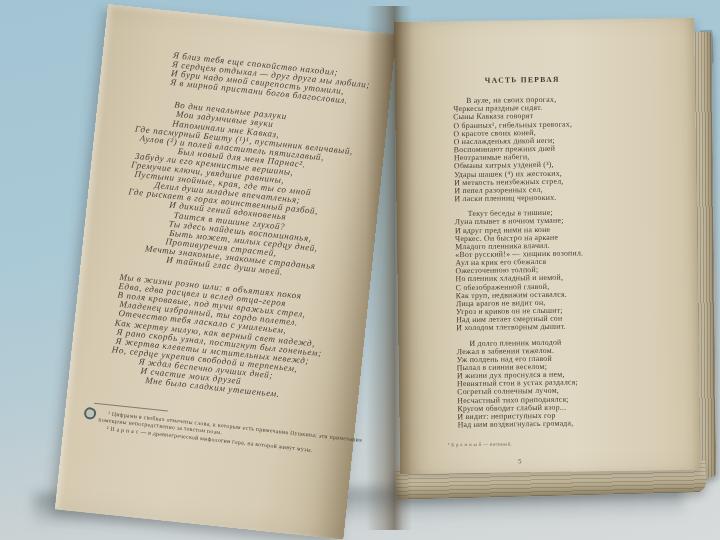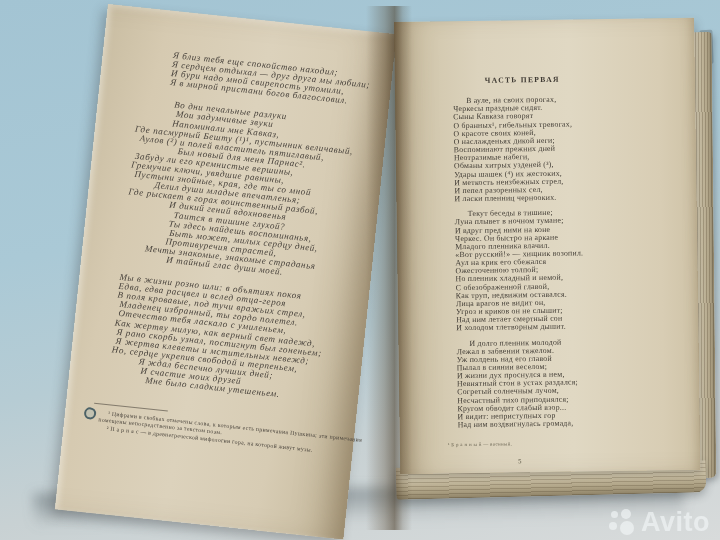--- a/index.html
+++ b/index.html
@@ -177,22 +177,13 @@
             <div class="poem-line">Над ним воздвигнулась громада,</div>
           </div>
       </div>
       <div class="fn-right">¹ Б р а н н ы й — военный.</div>
       <div class="pagenum">5</div>
     </div>
 
     <div class="gutter"></div>
   </div>
 
-  <div class="watermark">
-    <div class="avito-logo">
-      <span class="dot-a"></span>
-      <span class="dot-b"></span>
-      <span class="dot-c"></span>
-      <span class="dot-d"></span>
-    </div>
-    <span class="wm-text">Avito</span>
-  </div>
 </div>
 
 </body></html>

